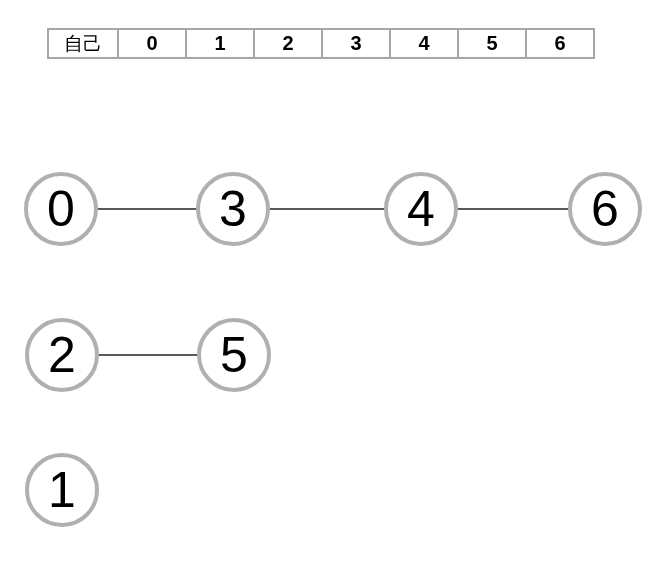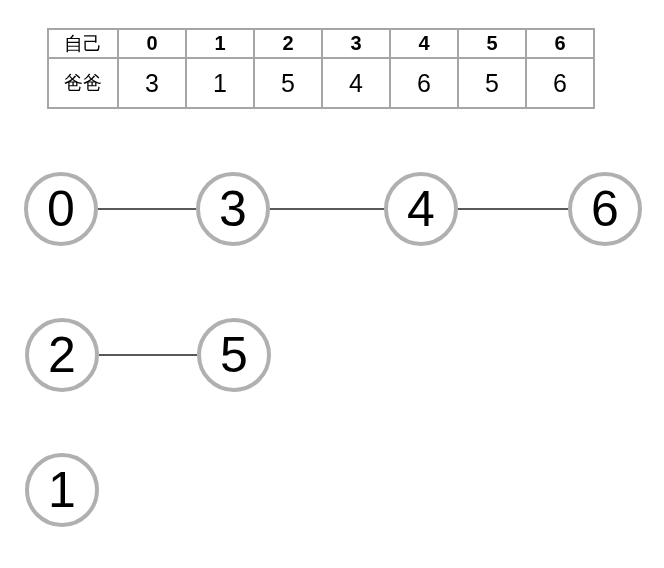--- a/index.html
+++ b/index.html
@@ -102,30 +102,20 @@
       <tr class="row-self">
     <td class="label-cell">自己</td>
     <td class="idx-cell">0</td>
     <td class="idx-cell">1</td>
     <td class="idx-cell">2</td>
     <td class="idx-cell">3</td>
     <td class="idx-cell">4</td>
     <td class="idx-cell">5</td>
     <td class="idx-cell">6</td>
   </tr>
-  <tr class="row-parent">
-    <td class="label-cell">爸爸</td>
-    <td class="val-cell">3</td>
-    <td class="val-cell">1</td>
-    <td class="val-cell">5</td>
-    <td class="val-cell">4</td>
-    <td class="val-cell">6</td>
-    <td class="val-cell">5</td>
-    <td class="val-cell">6</td>
-  </tr>
 </tbody>
   </table>
 
 <div class="graph-layer">
 
   <div class="edge e0-3"></div>
   <div class="edge e3-4"></div>
   <div class="edge e4-6"></div>
   <div class="node n0">0</div>
   <div class="node n3">3</div>

